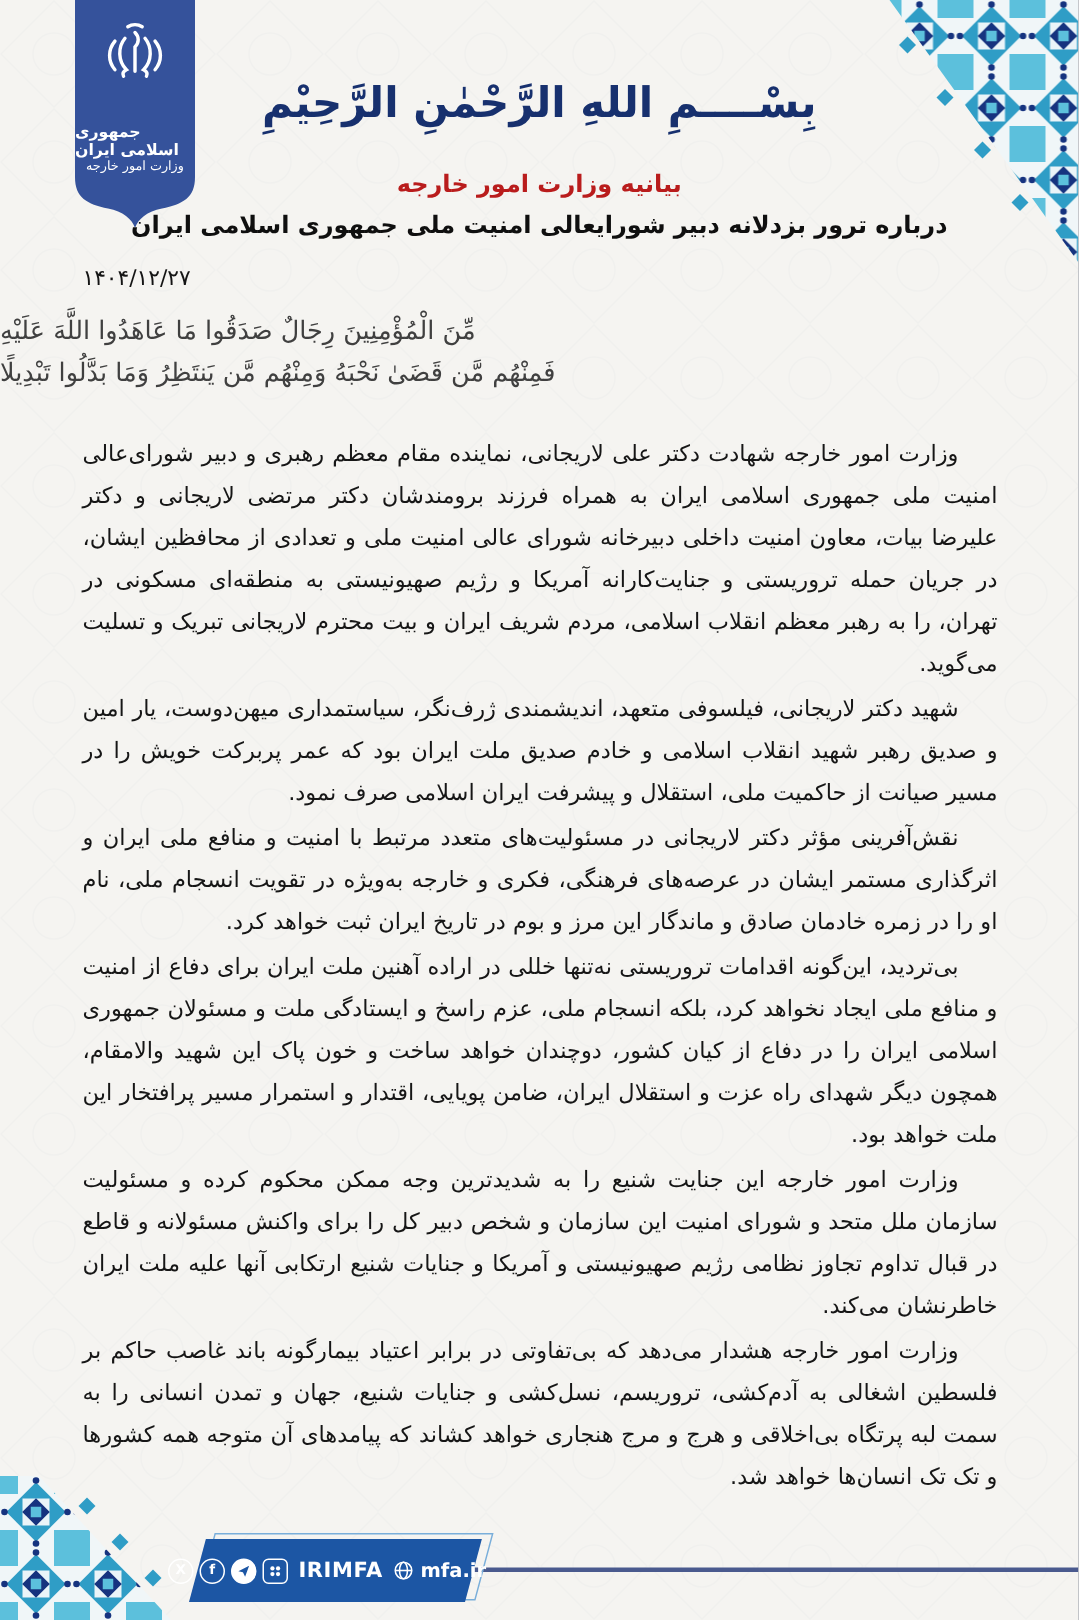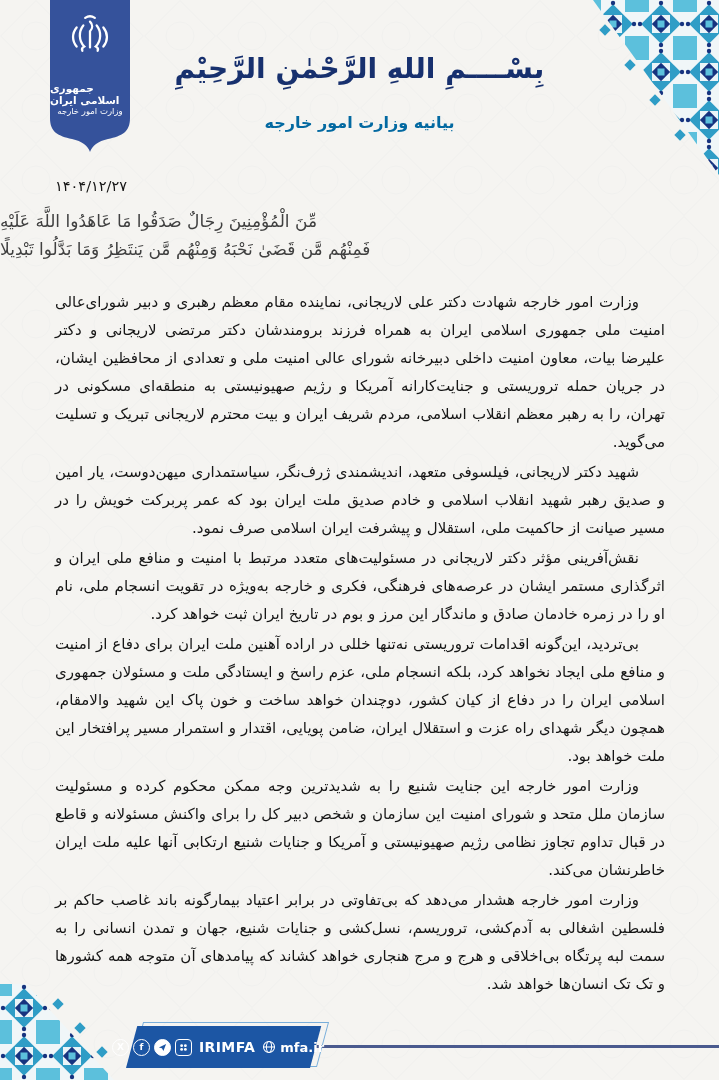--- a/index.html
+++ b/index.html
@@ -13,21 +13,21 @@
   .badge .emblem{position:absolute;left:50%;top:14px;transform:translateX(-50%);}
   .badge .b1{position:absolute;top:82px;left:0;width:100%;text-align:left;color:#fff;
              font-size:10.5px;font-weight:bold;direction:rtl;}
   .badge .b2{position:absolute;top:106px;left:0;width:100%;text-align:center;color:#fff;
              font-size:8.5px;direction:rtl;}
 
   .bismillah{position:absolute;top:24px;left:140px;right:140px;text-align:center;
              font-size:28px;font-weight:bold;color:#17306e;direction:rtl;margin-top:28px;}
 
   .title{position:absolute;top:113px;left:0;right:0;text-align:center;font-size:16px;
-         font-weight:bold;color:#0369a1;direction:rtl;}
+         font-weight:bold;color:#b91c1c;direction:rtl;}
   .subtitle{position:absolute;top:140px;left:0;right:0;text-align:center;font-size:16px;
             font-weight:bold;color:#0f0f0f;direction:rtl;}
   .date{position:absolute;top:178px;left:55px;font-size:14.5px;color:#141414;direction:rtl;text-align:center;}
 
   .verse{position:absolute;top:207px;left:0;right:0;text-align:left;font-size:17px;
          line-height:28px;color:#404040;direction:rtl;}
 
   .bodytext{position:absolute;top:288px;left:55px;width:610px;direction:rtl;
             text-align:justify;font-size:15px;line-height:28px;color:#161616;}
   .bodytext p{margin:0 0 2px 0;text-indent:26px;}
@@ -128,20 +128,21 @@
         <path d="M17 3 C20 1 24 1 27 3"></path>
       </g>
     </svg>
     <div class="b1">جمهوری اسلامی ایران</div>
     <div class="b2">وزارت امور خارجه</div>
   </div>
 
   <div class="bismillah">بِسْــــمِ اللهِ الرَّحْمٰنِ الرَّحِیْمِ</div>
 
   <div class="title">بیانیه وزارت امور خارجه</div>
+  <div class="subtitle">درباره ترور بزدلانه دبیر شورایعالی امنیت ملی جمهوری اسلامی ایران</div>
 
   <div class="date">۱۴۰۴/۱۲/۲۷</div>
 
   <div class="verse">
     <div>مِّنَ الْمُؤْمِنِينَ رِجَالٌ صَدَقُوا مَا عَاهَدُوا اللَّهَ عَلَيْهِ</div>
     <div>فَمِنْهُم مَّن قَضَىٰ نَحْبَهُ وَمِنْهُم مَّن يَنتَظِرُ وَمَا بَدَّلُوا تَبْدِيلًا</div>
   </div>
 
   <div class="bodytext">
     <p>وزارت امور خارجه شهادت دکتر علی لاریجانی، نماینده مقام معظم رهبری و دبیر شورای‌عالی امنیت ملی جمهوری اسلامی ایران به همراه فرزند برومندشان دکتر مرتضی لاریجانی و دکتر علیرضا بیات، معاون امنیت داخلی دبیرخانه شورای عالی امنیت ملی و تعدادی از محافظین ایشان، در جریان حمله تروریستی و جنایت‌کارانه آمریکا و رژیم صهیونیستی به منطقه‌ای مسکونی در تهران، را به رهبر معظم انقلاب اسلامی، مردم شریف ایران و بیت محترم لاریجانی تبریک و تسلیت می‌گوید.</p>

